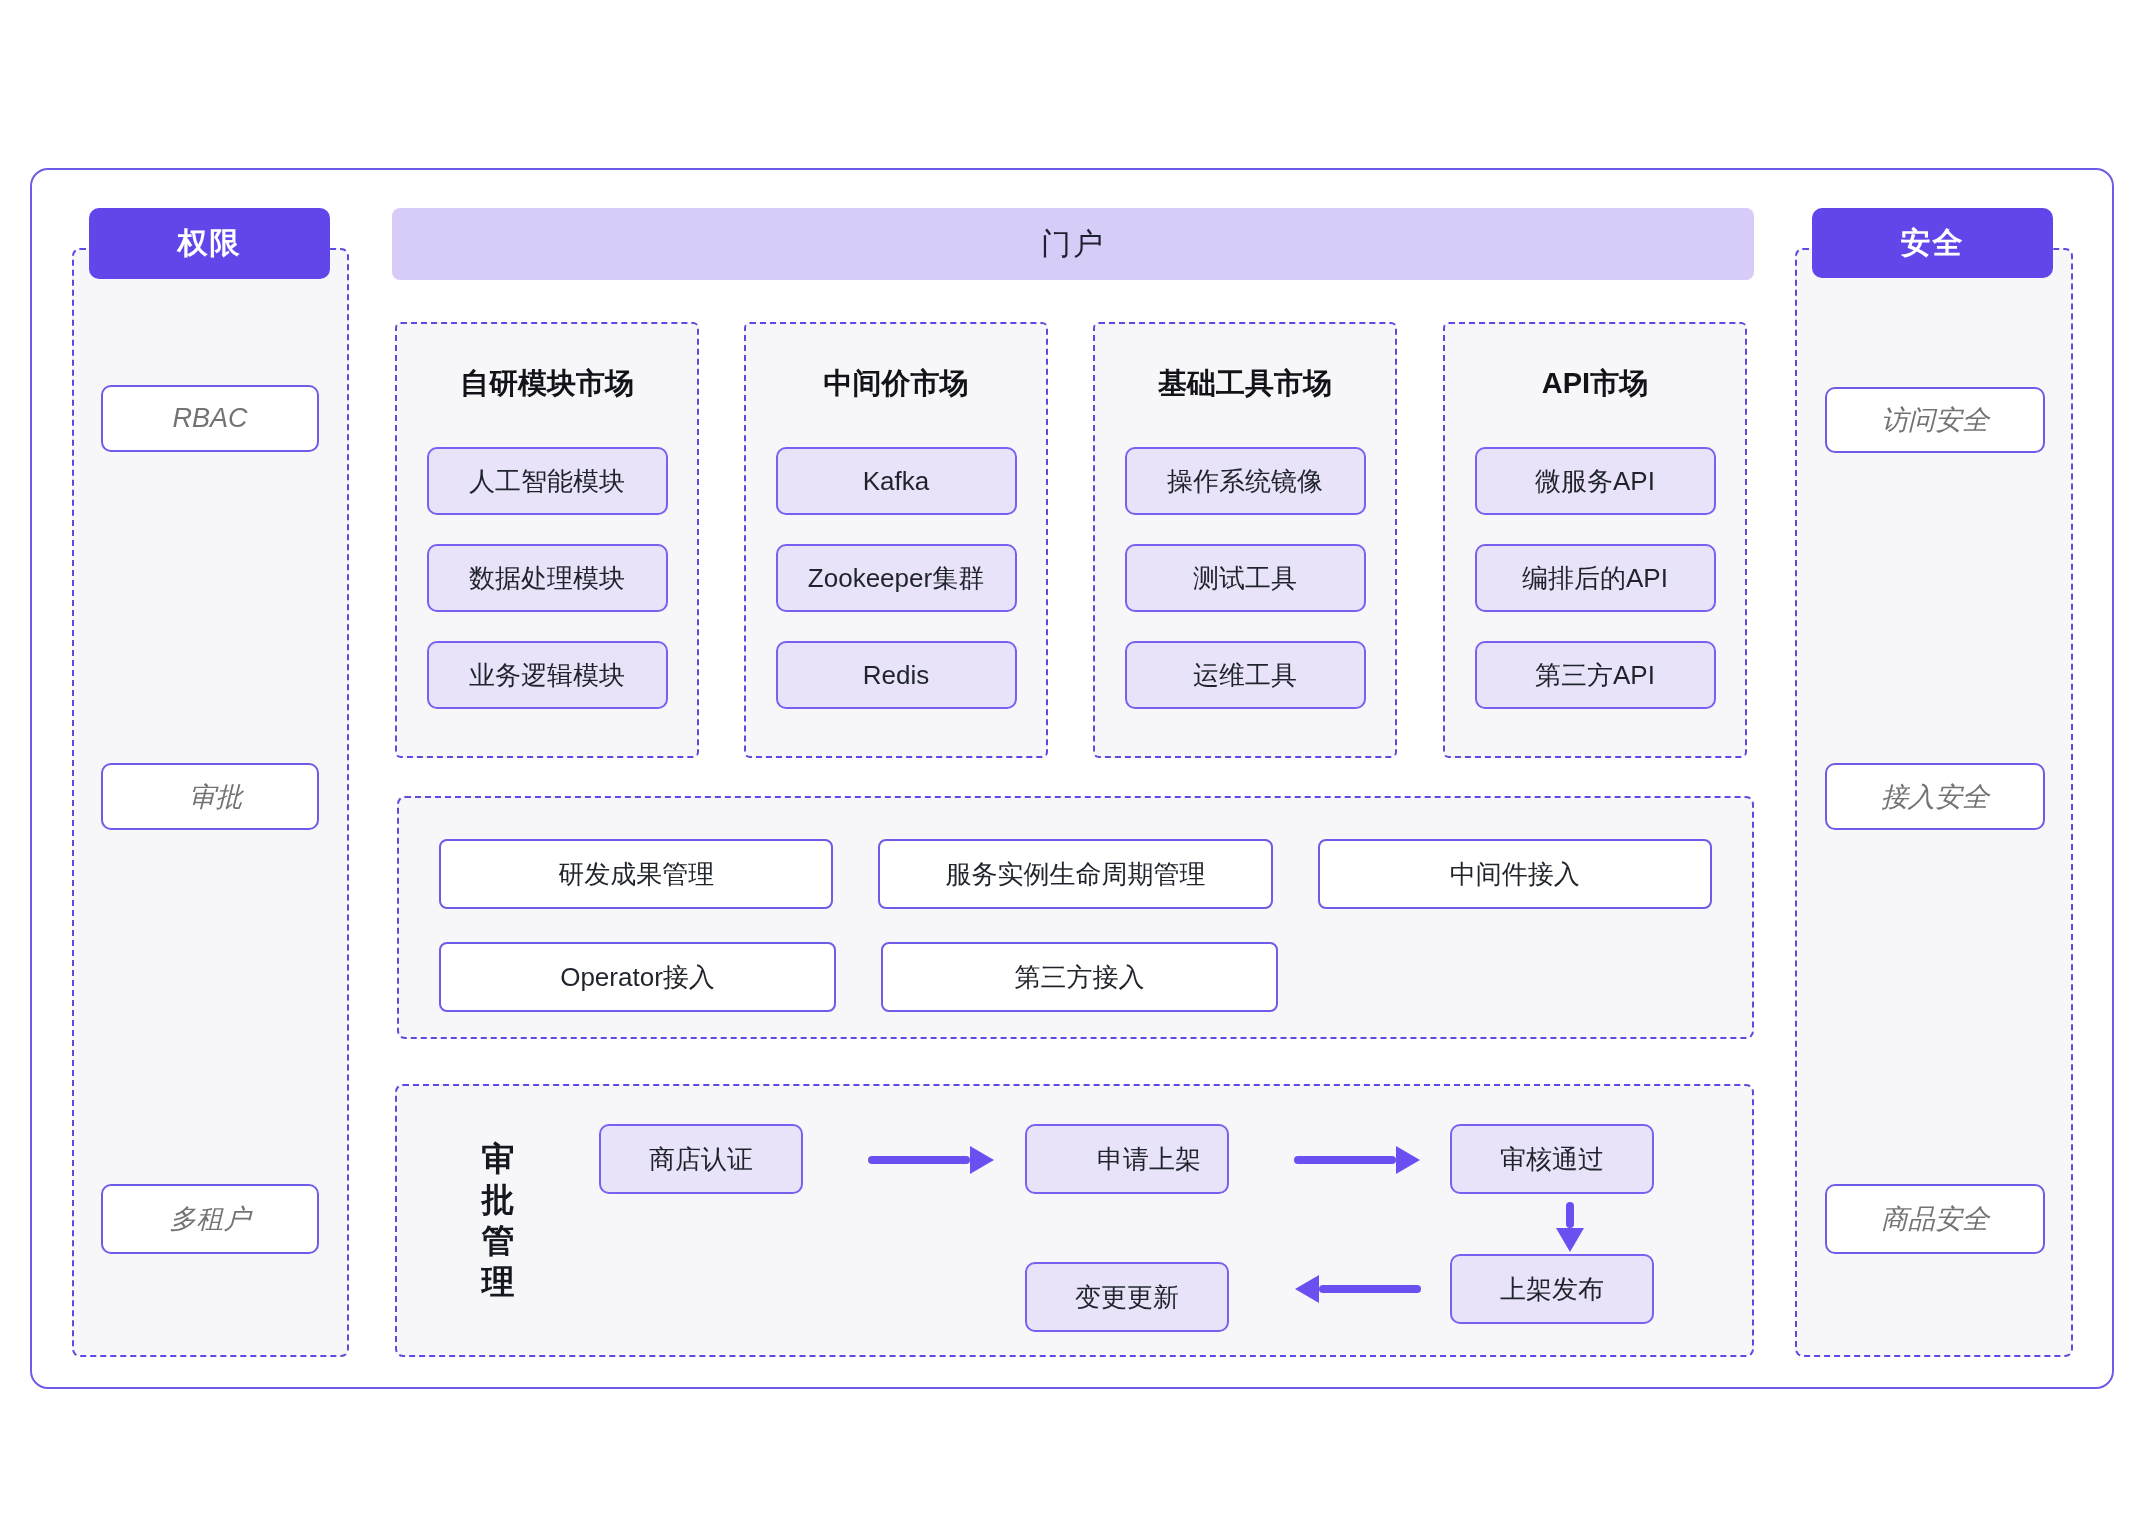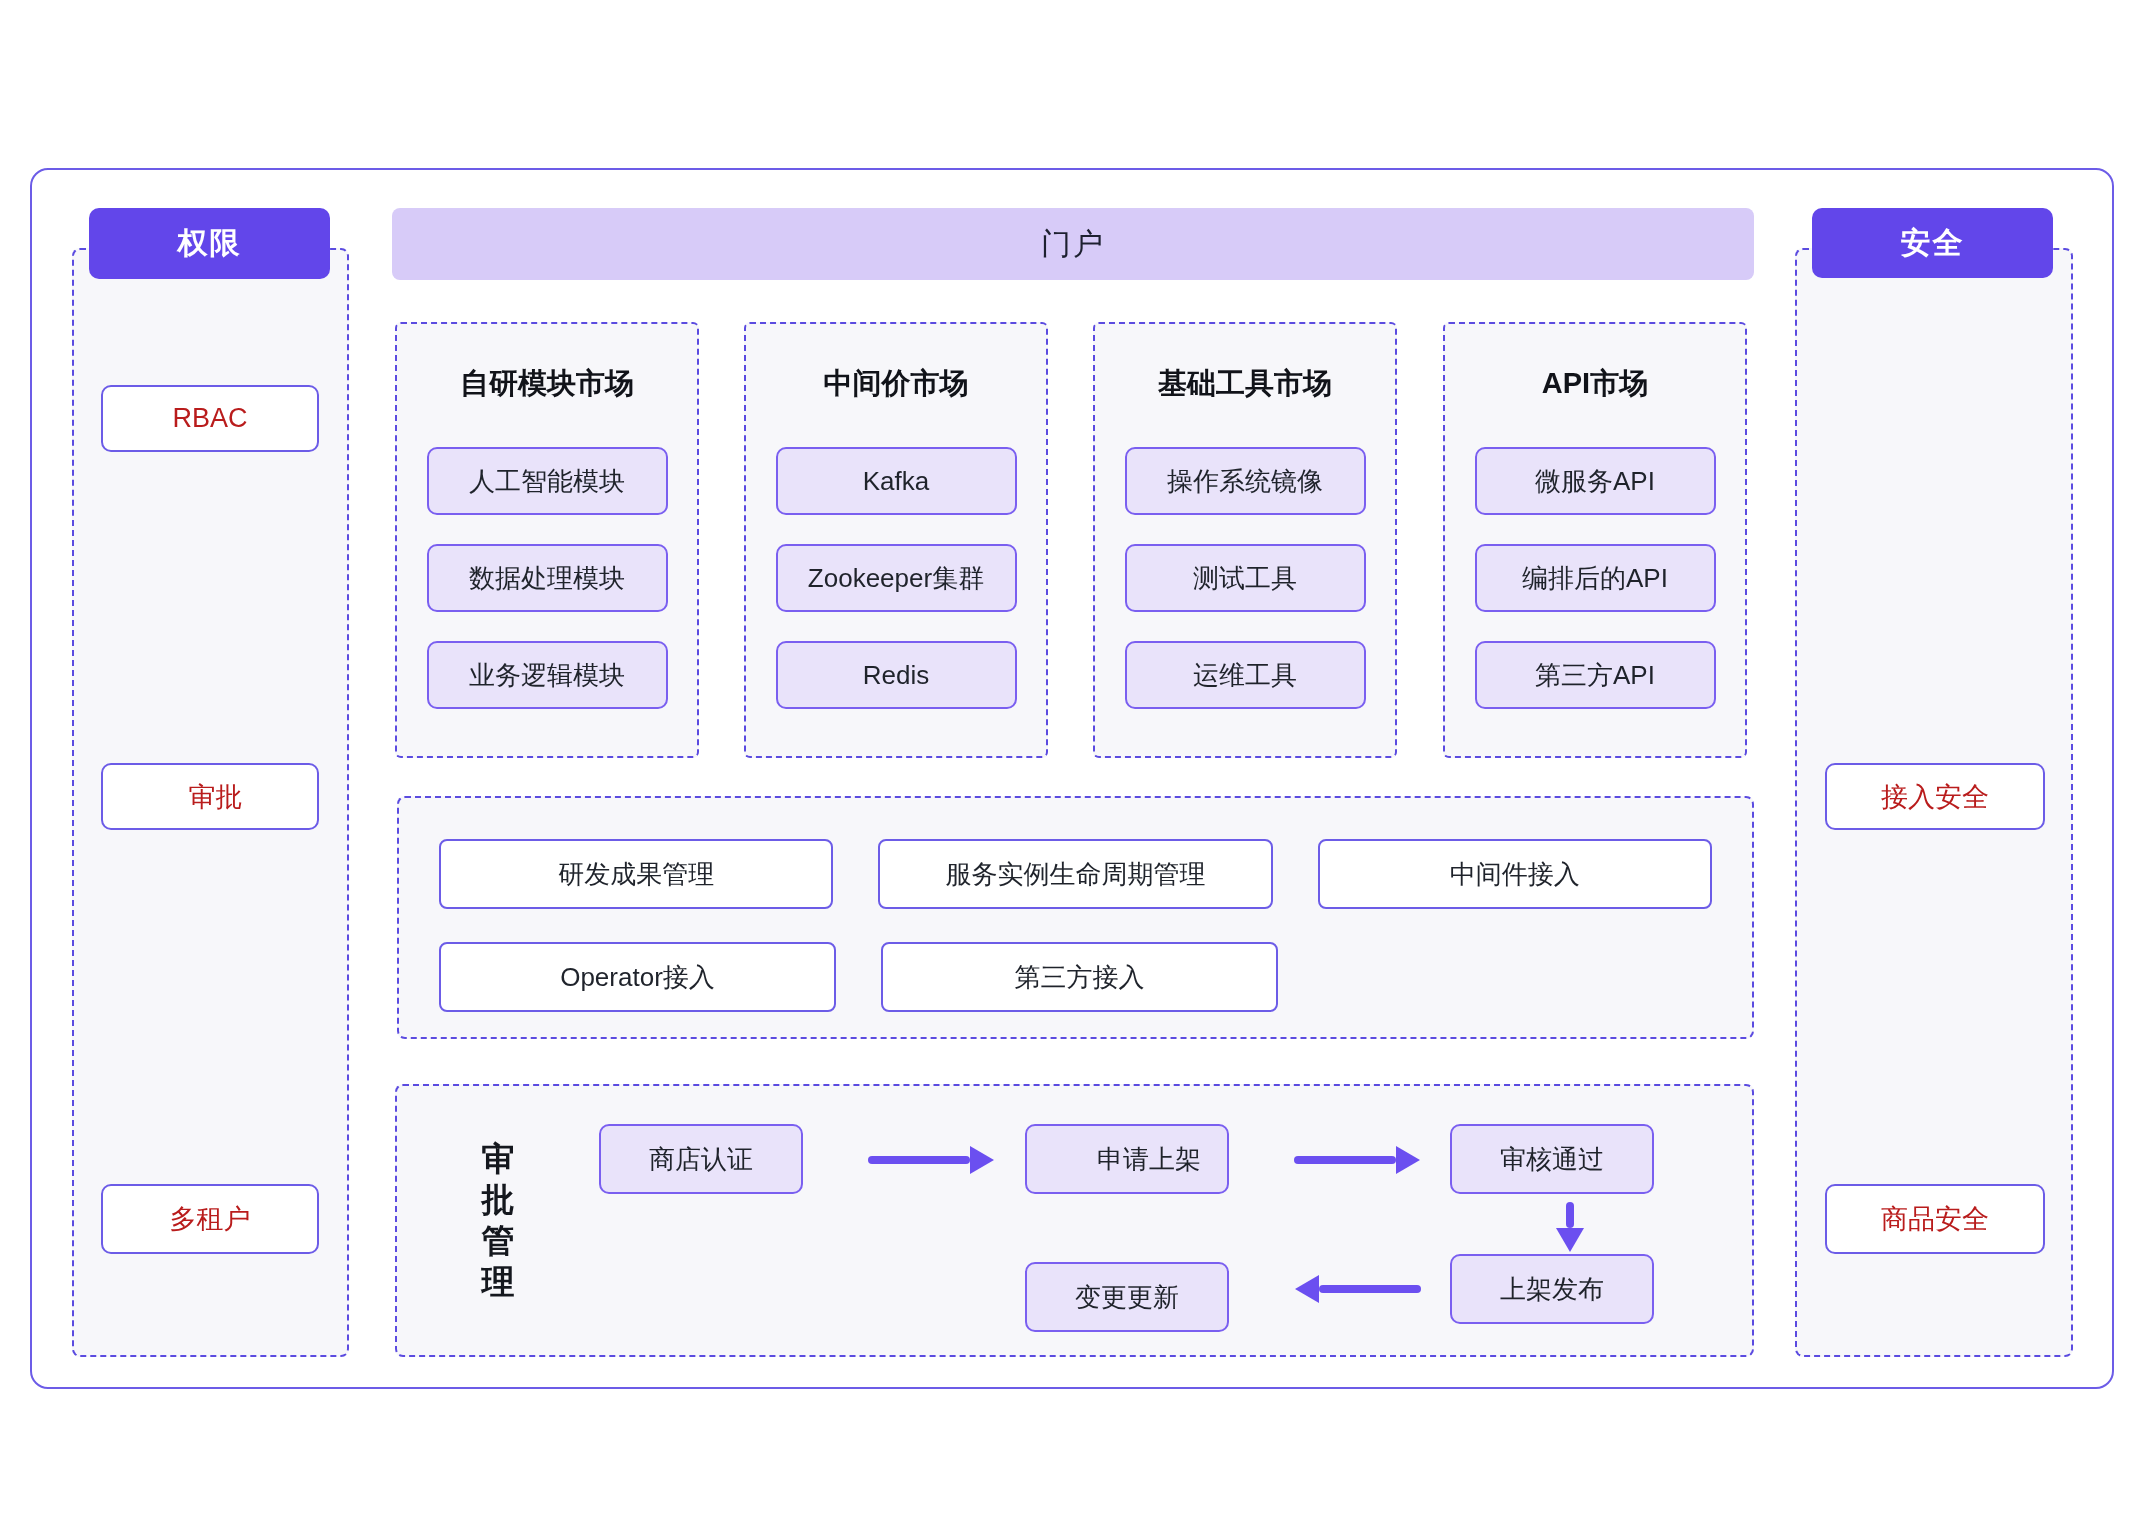--- a/index.html
+++ b/index.html
@@ -20,21 +20,21 @@
   .panel-right{left:1795px;top:248px;width:278px;height:1109px;}
   .side-header{
     position:absolute;background:#6246ea;border-radius:10px;color:#ffffff;
     font-size:30px;font-weight:700;display:flex;align-items:center;justify-content:center;
     letter-spacing:2px;z-index:3;
   }
   .hdr-left{left:89px;top:208px;width:241px;height:71px;}
   .hdr-right{left:1812px;top:208px;width:241px;height:70px;}
   .white-box{
     position:absolute;background:#ffffff;border:2px solid #6c5ce7;border-radius:10px;
-    display:flex;align-items:center;justify-content:center;font-size:27px;color:#b91c1c;z-index:2;
+    display:flex;align-items:center;justify-content:center;font-size:27px;color:#737373;z-index:2;font-style:italic;
   }
   
   .portal-banner{
     position:absolute;left:392px;top:208px;width:1362px;height:72px;
     background:#d7cbf8;border-radius:8px;display:flex;align-items:center;justify-content:center;
     font-size:30px;font-weight:500;color:#1d2030;letter-spacing:2px;
   }
   
   .market{
     position:absolute;top:322px;width:304px;height:436px;
@@ -108,20 +108,21 @@
   <div class="outer-frame"></div>
 
   <div class="side-panel panel-left"></div>
   <div class="side-header hdr-left">权限</div>
   <div class="white-box" style="left:101px;top:385px;width:218px;height:67px;">RBAC</div>
   <div class="white-box" style="left:101px;top:763px;width:218px;height:67px;padding-left:11px;">审批</div>
   <div class="white-box" style="left:101px;top:1184px;width:218px;height:70px;">多租户</div>
 
   <div class="side-panel panel-right"></div>
   <div class="side-header hdr-right">安全</div>
+  <div class="white-box" style="left:1825px;top:387px;width:220px;height:66px;">访问安全</div>
   <div class="white-box" style="left:1825px;top:763px;width:220px;height:67px;">接入安全</div>
   <div class="white-box" style="left:1825px;top:1184px;width:220px;height:70px;">商品安全</div>
 
   <div class="portal-banner">门户</div>
 
   <div class="market" style="left:395px;">
     <div class="market-title">自研模块市场</div>
     <div class="market-items">
       <div class="chip">人工智能模块</div>
       <div class="chip">数据处理模块</div>

